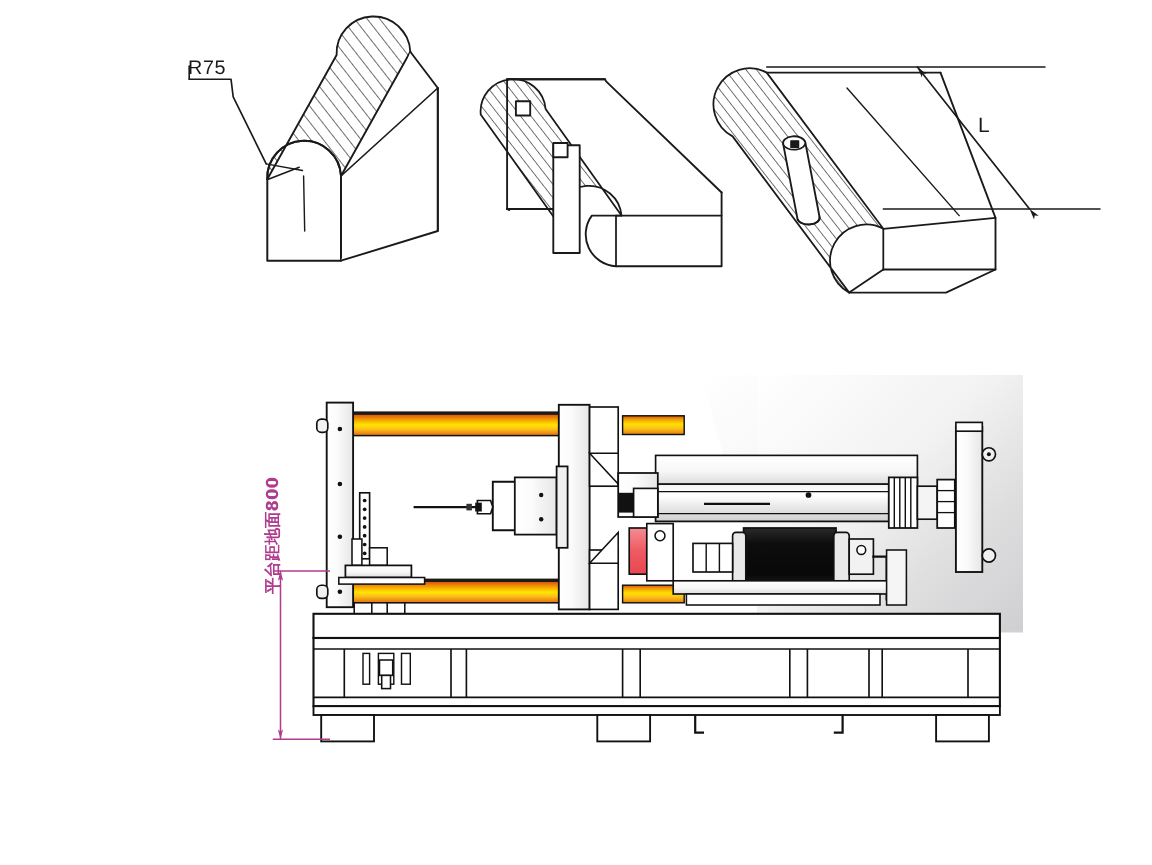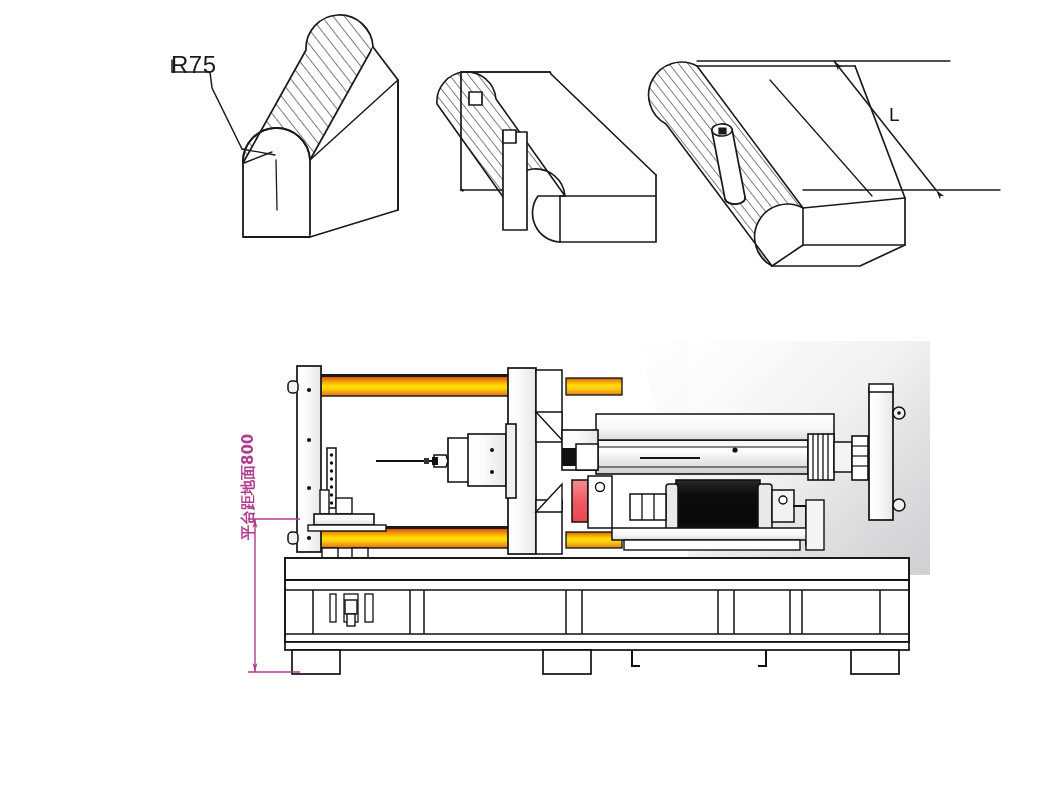--- a/index.html
+++ b/index.html
@@ -1,21 +1,21 @@
 <!DOCTYPE html>
 <html><head>
 <meta charset="utf-8">
 <style>
   html,body{margin:0;padding:0;background:#ffffff;}
   body{width:1047px;height:786px;position:relative;overflow:hidden;
        font-family:"Liberation Sans",sans-serif;}
   #sheet{position:absolute;left:0;top:0;width:1047px;height:786px;background:#fff;}
   .svgwrap{position:absolute;left:0;top:0;width:1047px;height:786px;}
   .lbl{position:absolute;color:#1a1a1a;font-family:"Liberation Sans",sans-serif;}
-  #r75-label{left:171px;top:51px;font-size:24px;letter-spacing:.5px;}
+  #r75-label{left:171px;top:51px;font-size:18px;letter-spacing:.5px;}
   #l-label{left:889px;top:104px;font-size:19px;}
   #height-dim-label{
       position:absolute;left:239px;top:540px;width:110px;
       transform:rotate(-90deg);transform-origin:0 0;
       color:#b03c8e;font-size:15px;font-weight:700;white-space:nowrap;
       font-family:"DejaVu Sans",sans-serif;letter-spacing:0px;
   }
 </style>
 </head>
 <body>

